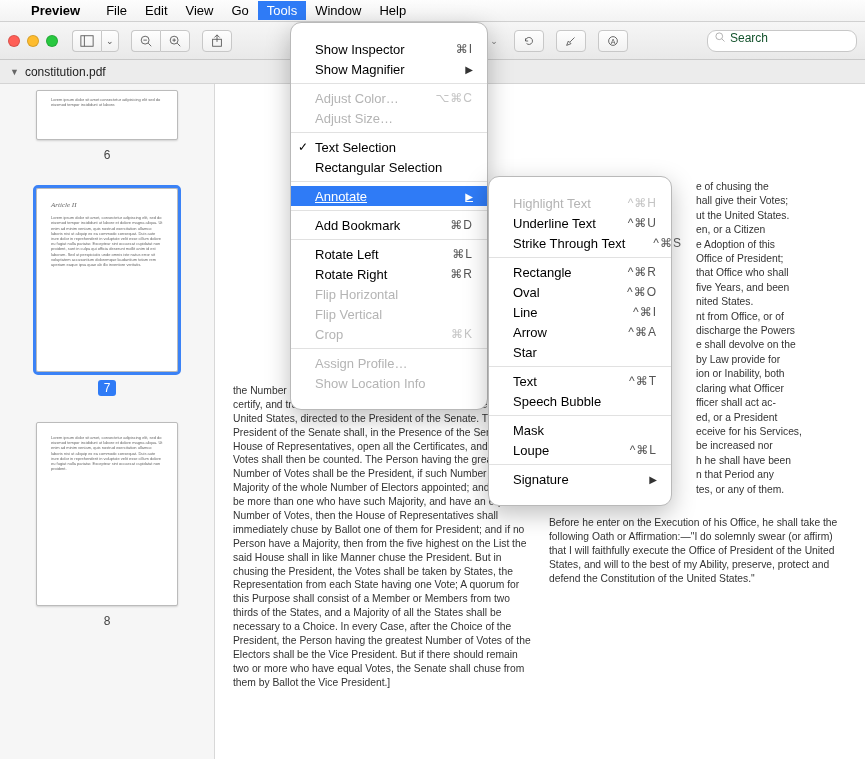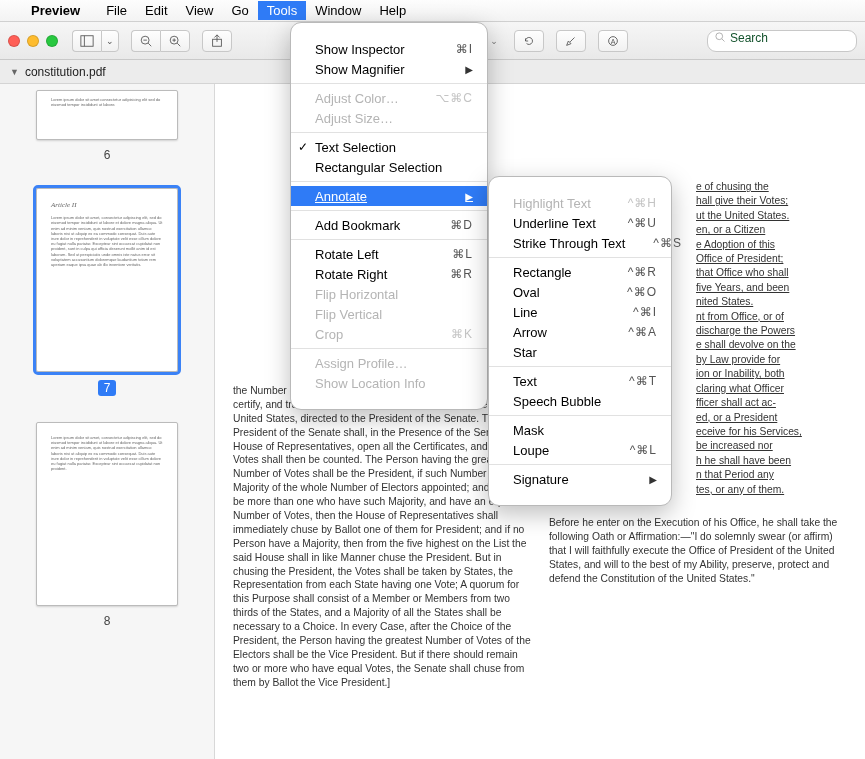--- a/index.html
+++ b/index.html
@@ -175,21 +175,21 @@
             <p>the Number of Votes for each; which List they shall sign and certify, and transmit sealed to the Seat of the Government of the United States, directed to the President of the Senate. The President of the Senate shall, in the Presence of the Senate and House of Representatives, open all the Certificates, and the Votes shall then be counted. The Person having the greatest Number of Votes shall be the President, if such Number be a Majority of the whole Number of Electors appointed; and if there be more than one who have such Majority, and have an equal Number of Votes, then the House of Representatives shall immediately chuse by Ballot one of them for President; and if no Person have a Majority, then from the five highest on the List the said House shall in like Manner chuse the President. But in chusing the President, the Votes shall be taken by States, the Representation from each State having one Vote; A quorum for this Purpose shall consist of a Member or Members from two thirds of the States, and a Majority of all the States shall be necessary to a Choice. In every Case, after the Choice of the President, the Person having the greatest Number of Votes of the Electors shall be the Vice President. But if there should remain two or more who have equal Votes, the Senate shall chuse from them by Ballot the Vice President.]</p>
           </div>
         <div class="doc-col" id="rightcol">
             <p style="margin-top: 132px;">Before he enter on the Execution of his Office, he shall take the following Oath or Affirmation:—"I do solemnly swear (or affirm) that I will faithfully execute the Office of President of the United States, and will to the best of my Ability, preserve, protect and defend the Constitution of the United States."</p>
           </div>
       </div>
     </div>
   </div>
 </div>
 
-<div style="position:absolute; top:180px; left:696px; width:150px; font-family:Georgia,serif; font-size:10.3px; line-height:1.4; color:#333;text-decoration:underline;" id="rightover">
+<div style="position:absolute; top:180px; left:696px; width:150px; font-family:Georgia,serif; font-size:10.3px; line-height:1.4; color:#333;" id="rightover">
     <div>e of chusing the</div>
     <div>hall give their Votes;</div>
     <div>ut the United States.</div>
     <div>en, or a Citizen</div>
     <div>e Adoption of this</div>
     <div>Office of President;</div>
     <div>that Office who shall</div>
     <div>five Years, and been</div>
     <div>nited States.</div>
     <div>nt from Office, or of</div>

